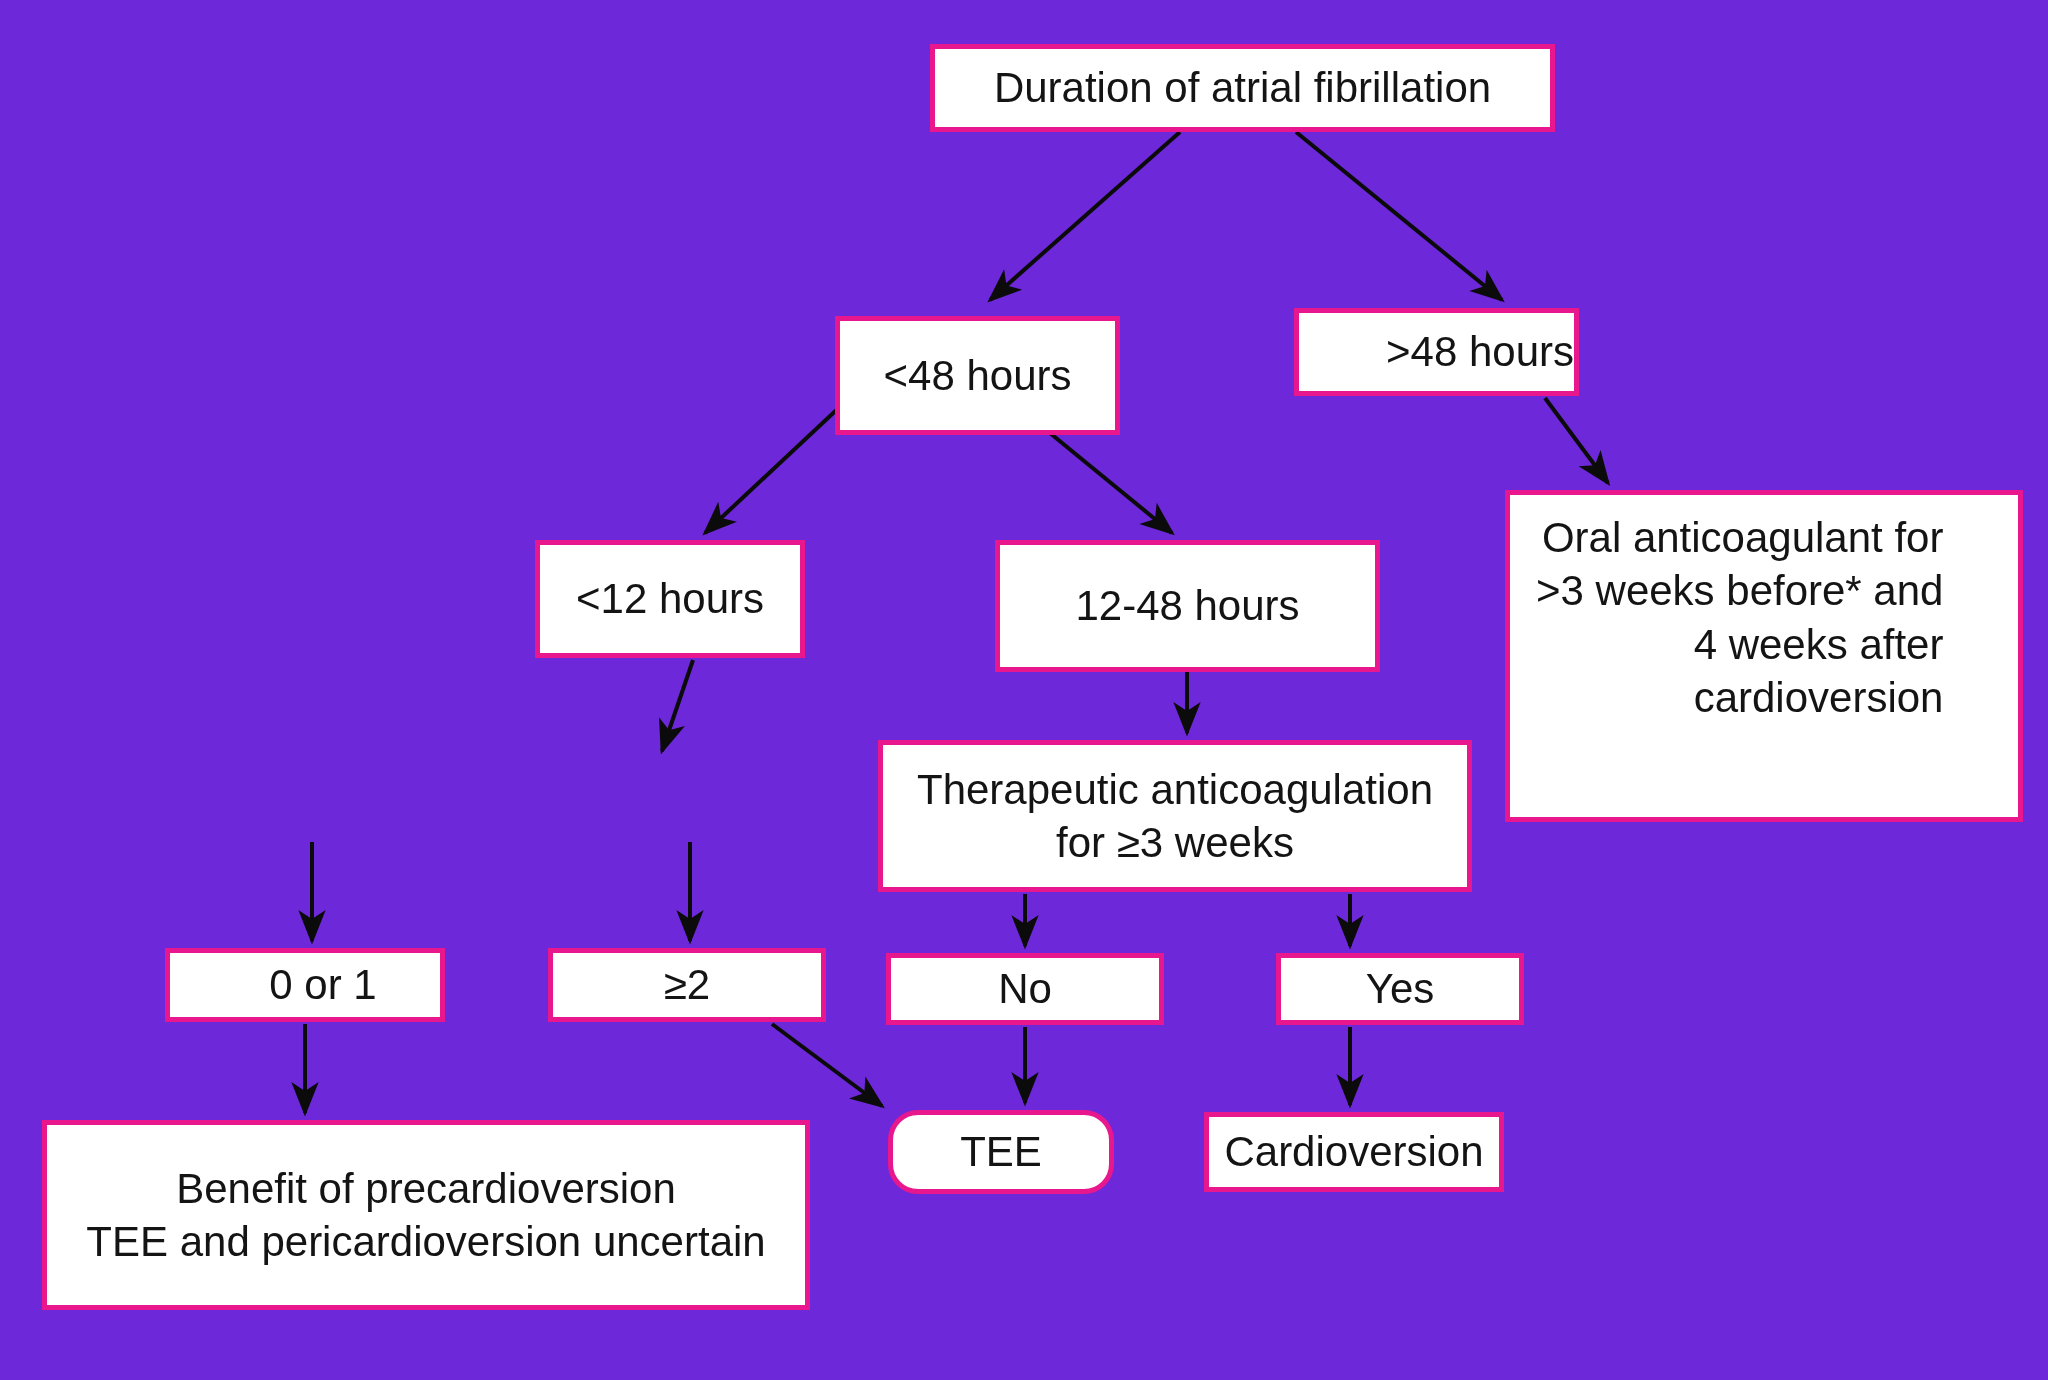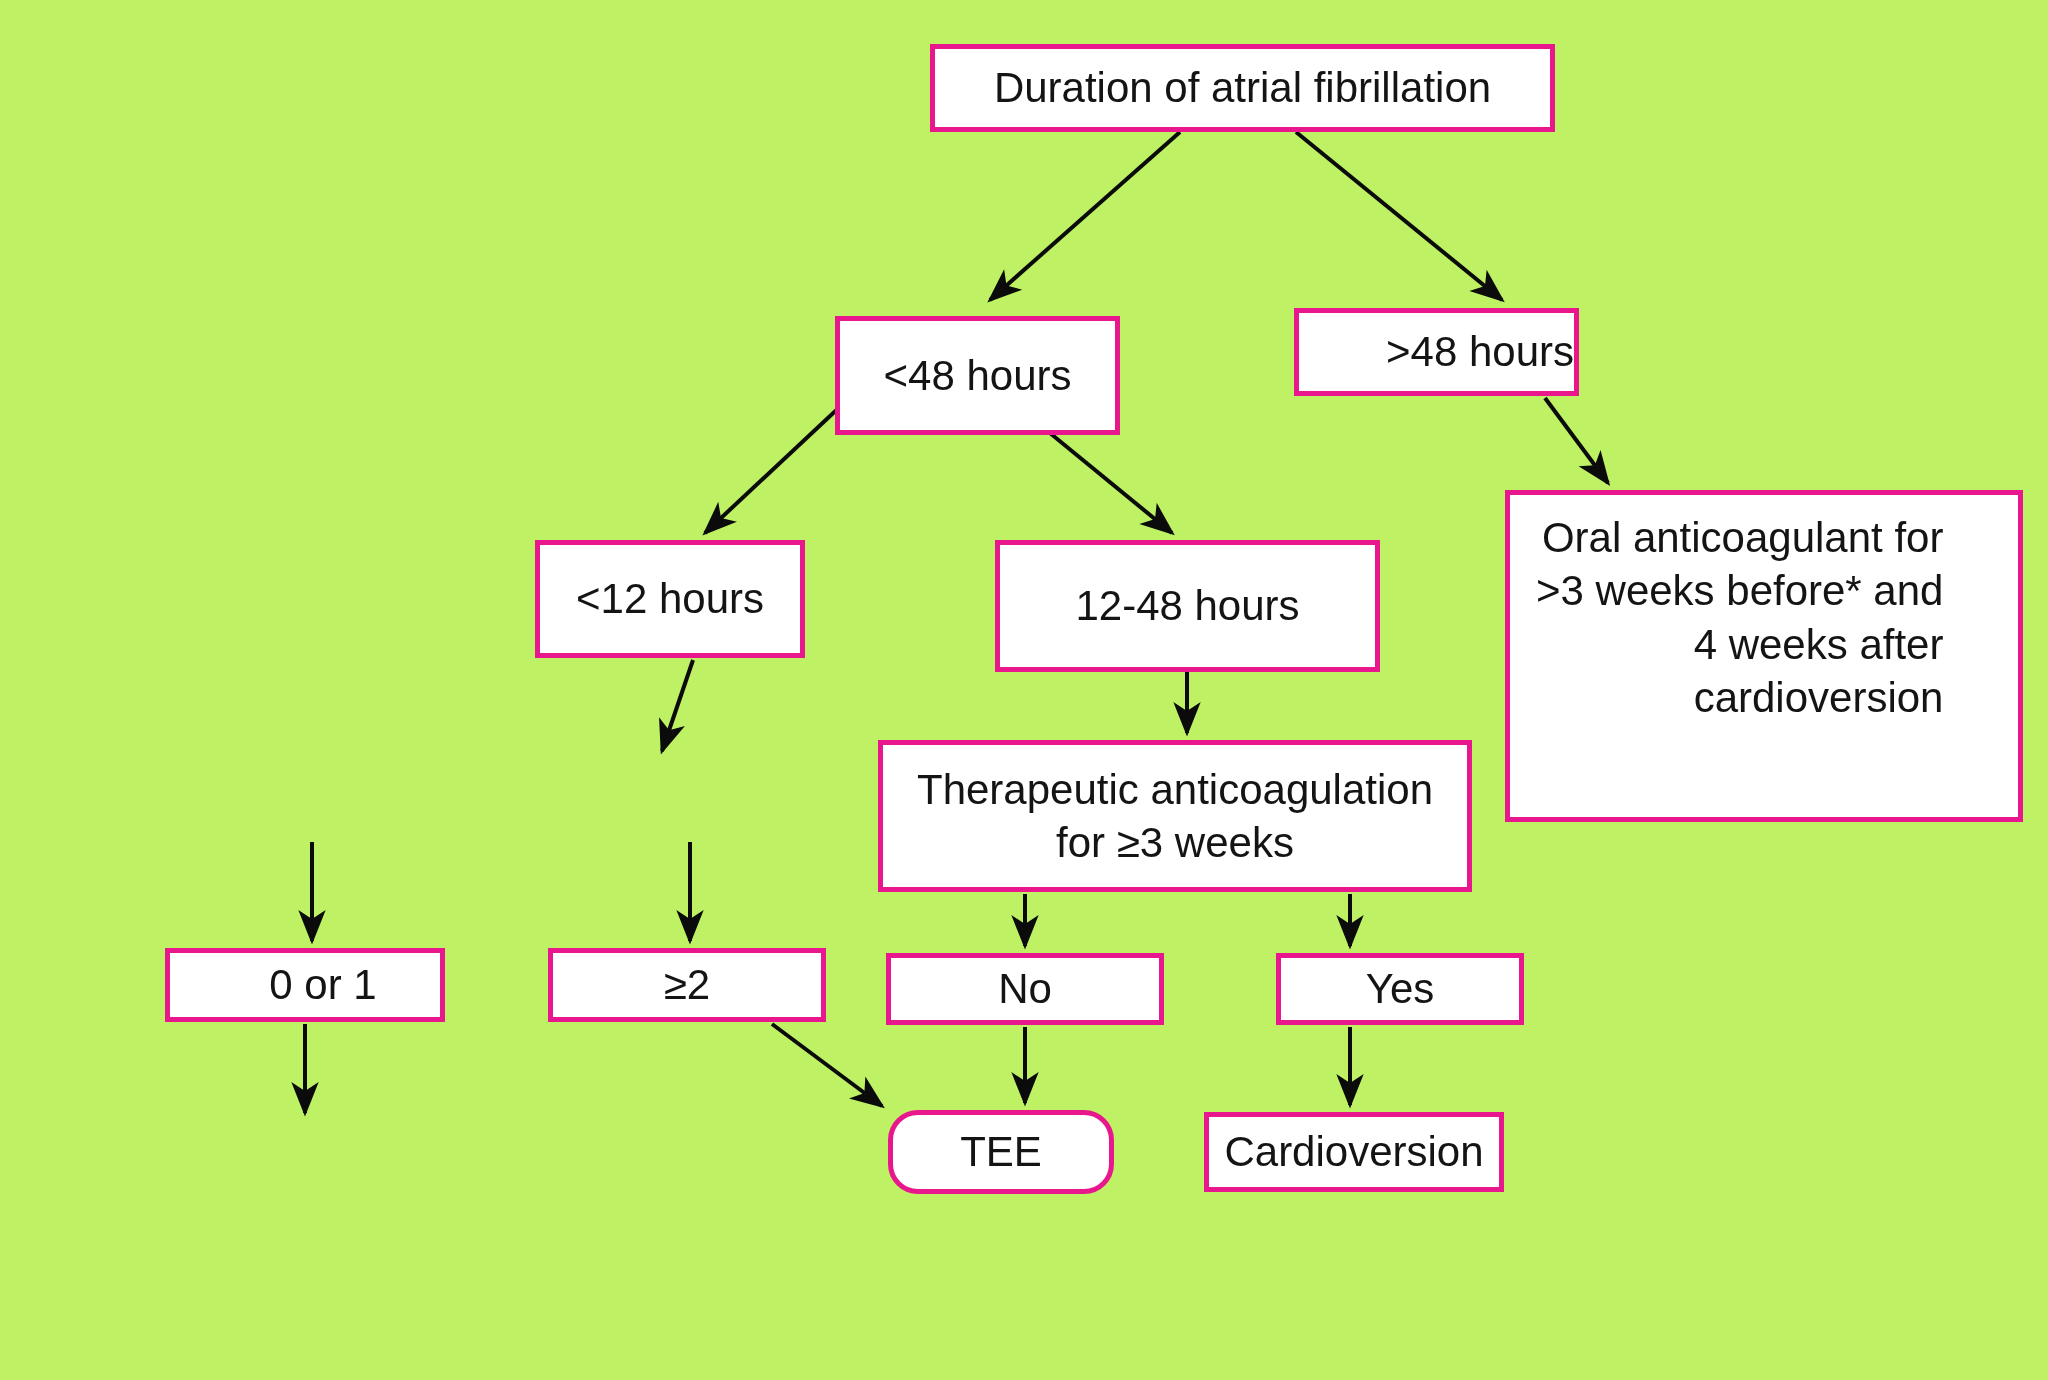--- a/index.html
+++ b/index.html
@@ -5,21 +5,21 @@
   html, body {
     margin: 0;
     padding: 0;
     background: #ffffff;
     font-family: "Liberation Sans", "DejaVu Sans", sans-serif;
   }
   #canvas {
     position: relative;
     width: 2048px;
     height: 1380px;
-    background: #bef264;
+    background: #6d28d9;
     overflow: hidden;
   }
   #edge-layer {
     position: absolute;
     left: 0; top: 0;
     width: 2048px;
     height: 1380px;
   }
   .edge {
     stroke: #0b0b0b;
@@ -143,14 +143,18 @@
   </div>
 
   <div class="node n-tee">
     <span class="label">TEE</span>
   </div>
 
   <div class="node n-cardio">
     <span class="label">Cardioversion</span>
   </div>
 
+  <div class="node n-benefit">
+    <span class="label">Benefit of precardioversion
+TEE and pericardioversion uncertain</span>
+  </div>
 
 </div>
 
 </body></html>

